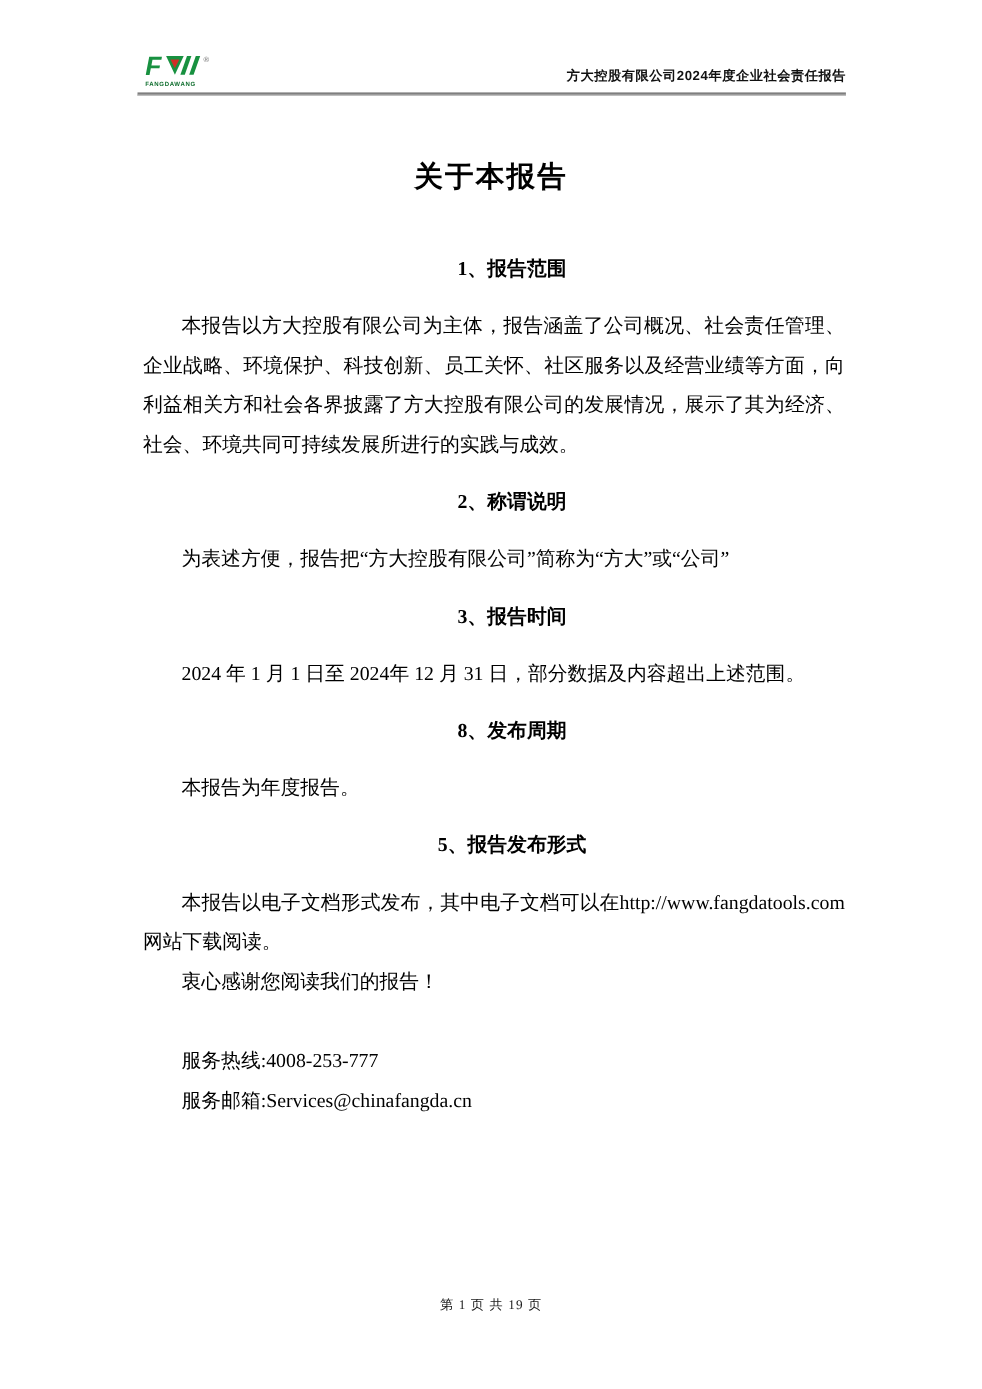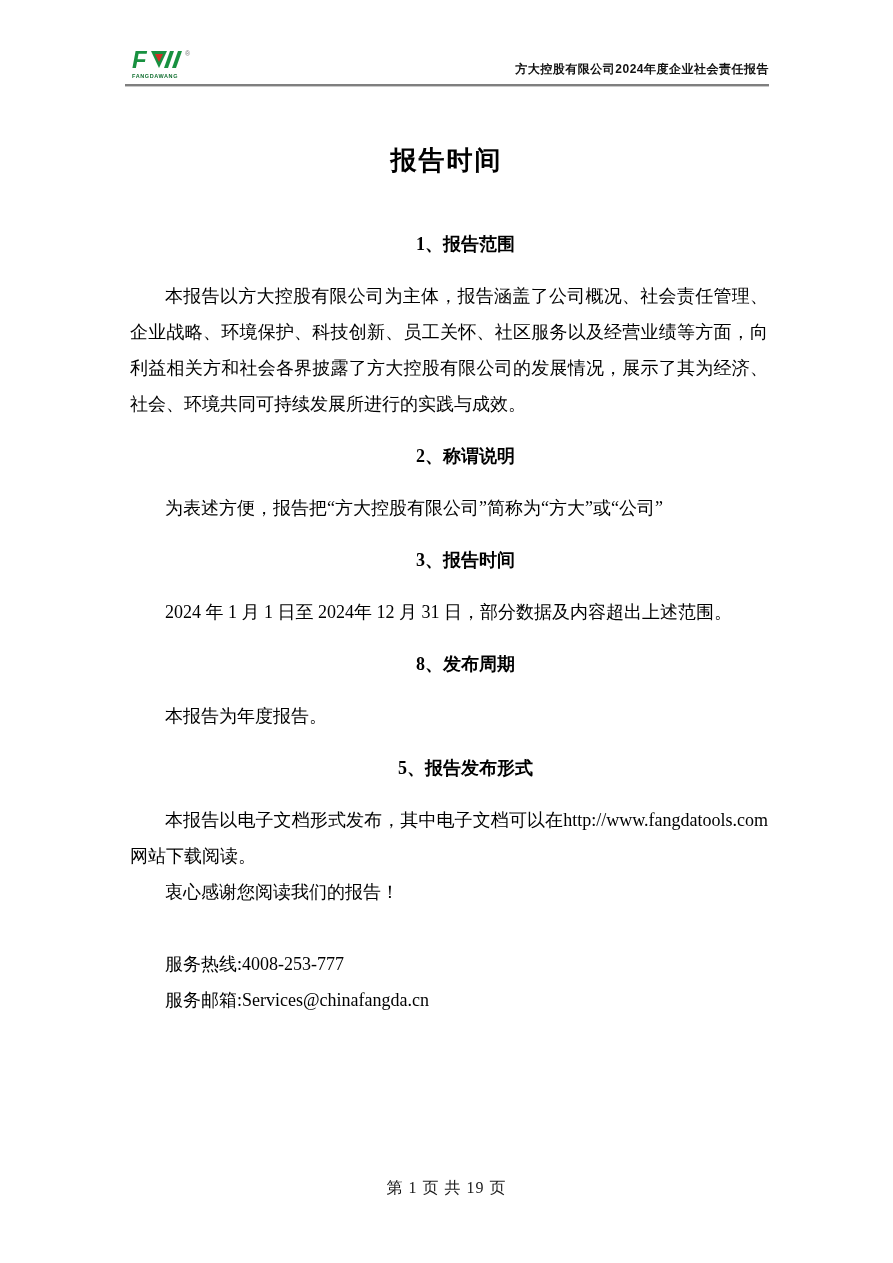--- a/index.html
+++ b/index.html
@@ -32,21 +32,21 @@
     position:absolute; top:210px; left:130px; width:638px;
     font-size:18px; line-height:36px; text-align:justify;
   }
   .content h2 { font-size:18px; font-weight:bold; margin:16px; padding-left:33px; text-align:center; }
   .content p  { margin:0; text-indent:35px; }
   .contact { margin-top:36px; }
   .contact p { text-indent:35px; text-align:left; }
   
   .footer {
     position:absolute; top:1178px; left:0; width:100%;
-    text-align:center; font-size:16px; letter-spacing:1px; color:#1a1a1a;
+    text-align:center; font-size:12px; letter-spacing:1px; color:#1a1a1a;
   }
   .logo-sub { letter-spacing:0.6px; }
 </style>
 </head>
 <body>
 
 <div class="page">
 
   <div class="header">
     <svg class="logo" viewBox="0 0 62 34" xmlns="http://www.w3.org/2000/svg">
@@ -56,21 +56,21 @@
       <polygon points="38,3 42,3 36,20 32,20" fill="#189140"></polygon>
       <polygon points="46,3 50,3 44,20 40,20" fill="#189140"></polygon>
       <text x="0" y="30" class="logo-sub" font-family="Liberation Sans, DejaVu Sans, sans-serif" font-size="5.5" font-weight="bold" fill="#0f6e2e">FANGDAWANG</text>
       <text x="53" y="8" font-family="Liberation Sans, DejaVu Sans, sans-serif" font-size="7" fill="#777">®</text>
     </svg>
     <div class="doc-title">方大控股有限公司2024年度企业社会责任报告</div>
   </div>
 
   <div class="header-rule"></div>
 
-  <h1 class="title">报告时间</h1>
+  <h1 class="title">关于本报告</h1>
 
   <div class="content">
 
     <section>
       <h2>1、报告范围</h2>
       <p>本报告以方大控股有限公司为主体，报告涵盖了公司概况、社会责任管理、企业战略、环境保护、科技创新、员工关怀、社区服务以及经营业绩等方面，向利益相关方和社会各界披露了方大控股有限公司的发展情况，展示了其为经济、社会、环境共同可持续发展所进行的实践与成效。</p>
     </section>
 
     <section>
       <h2>2、称谓说明</h2>

